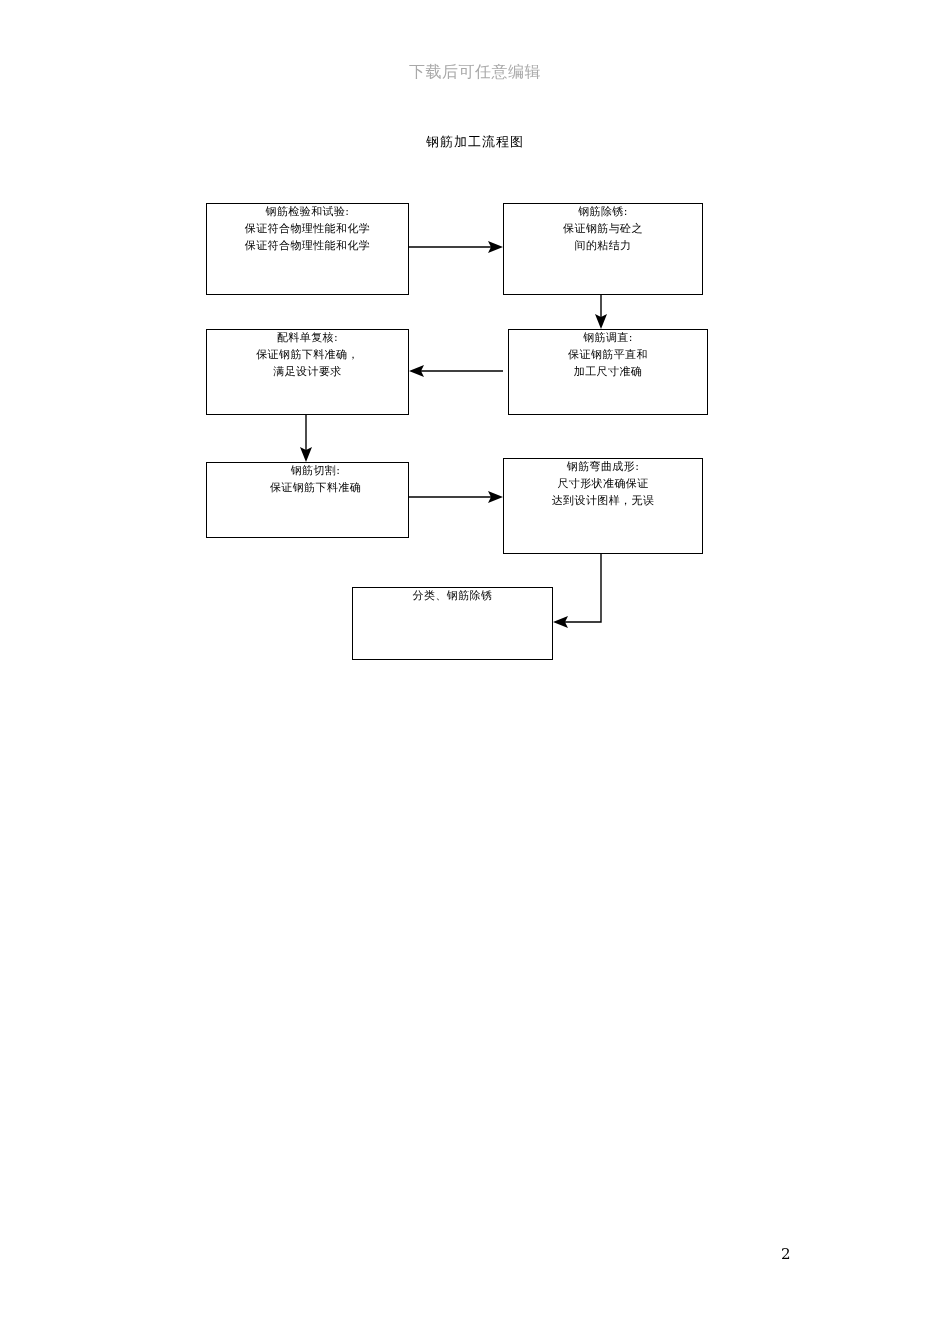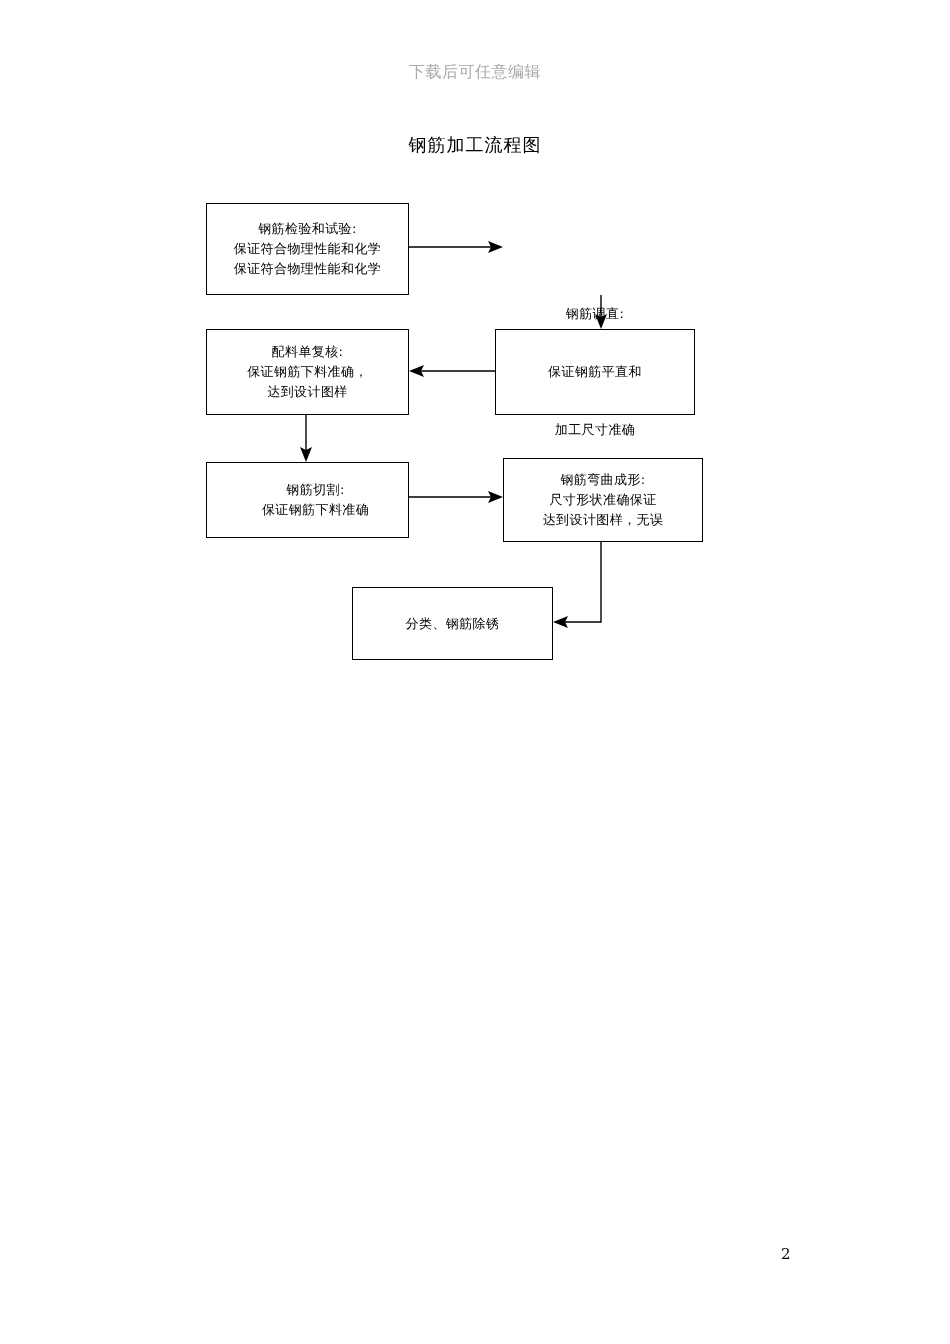--- a/index.html
+++ b/index.html
@@ -30,21 +30,21 @@
     letter-spacing: 0.5px;
     white-space: nowrap;
   }
   .doc-title {
     position: absolute;
     top: 133px;
     left: 0;
     width: 950px;
     text-align: center;
     font-family: "DejaVu Sans", sans-serif;
-    font-size: 18px;
+    font-size: 13px;
     color: #000000;
     letter-spacing: 1px;
     white-space: nowrap;
   }
   .page-number {
     position: absolute;
     left: 781px;
     top: 1245px;
     font-family: "DejaVu Serif", serif;
     font-size: 15px;
@@ -58,23 +58,22 @@
     height: 1344px;
   }
   .node {
     position: absolute;
     box-sizing: border-box;
     border: 1.2px solid #000000;
     background: #ffffff;
     display: flex;
     flex-direction: column;
     align-items: center;
-    justify-content: center;
     font-family: "DejaVu Sans", sans-serif;
-    font-size: 13px;
+    font-size: 11px;
     line-height: 1.53;
     color: #000000;
     text-align: center;
     white-space: nowrap;
     letter-spacing: 0.4px;
   }
   .node .line {
     display: block;
   }
   svg.connectors {
@@ -141,39 +140,44 @@
         <polygon class="head" points="553,622 568,616 565,622 568,628"></polygon>
       </g>
     </svg>
 
     <div class="node" style="left:206px; top:203px; width:203px; height:92px;">
       <span class="line">钢筋检验和试验:</span>
       <span class="line">保证符合物理性能和化学</span>
       <span class="line">保证符合物理性能和化学</span>
     </div>
 
+    <div class="node" style="left:503px; top:203px; width:200px; height:92px;">
+      <span class="line">钢筋除锈:</span>
+      <span class="line">保证钢筋与砼之</span>
+      <span class="line">间的粘结力</span>
+    </div>
 
     <div class="node" style="left:206px; top:329px; width:203px; height:86px;">
       <span class="line">配料单复核:</span>
       <span class="line">保证钢筋下料准确，</span>
-      <span class="line">达到设计图样</span>
+      <span class="line">满足设计要求</span>
     </div>
 
-    <div class="node" style="left:495px; top:329px; width:200px; height:86px;gap:38px;">
+    <div class="node" style="left:508px; top:329px; width:200px; height:86px;">
       <span class="line">钢筋调直:</span>
       <span class="line">保证钢筋平直和</span>
       <span class="line">加工尺寸准确</span>
     </div>
 
     <div class="node" style="left:206px; top:462px; width:203px; height:76px;padding-left:16px;">
       <span class="line">钢筋切割:</span>
       <span class="line">保证钢筋下料准确</span>
     </div>
 
-    <div class="node" style="left:503px; top:458px; width:200px; height:84px;">
+    <div class="node" style="left:503px; top:458px; width:200px; height:96px;">
       <span class="line">钢筋弯曲成形:</span>
       <span class="line">尺寸形状准确保证</span>
       <span class="line">达到设计图样，无误</span>
     </div>
 
     <div class="node" style="left:352px; top:587px; width:201px; height:73px;">
       <span class="line">分类、钢筋除锈</span>
     </div>
 
   </div>

